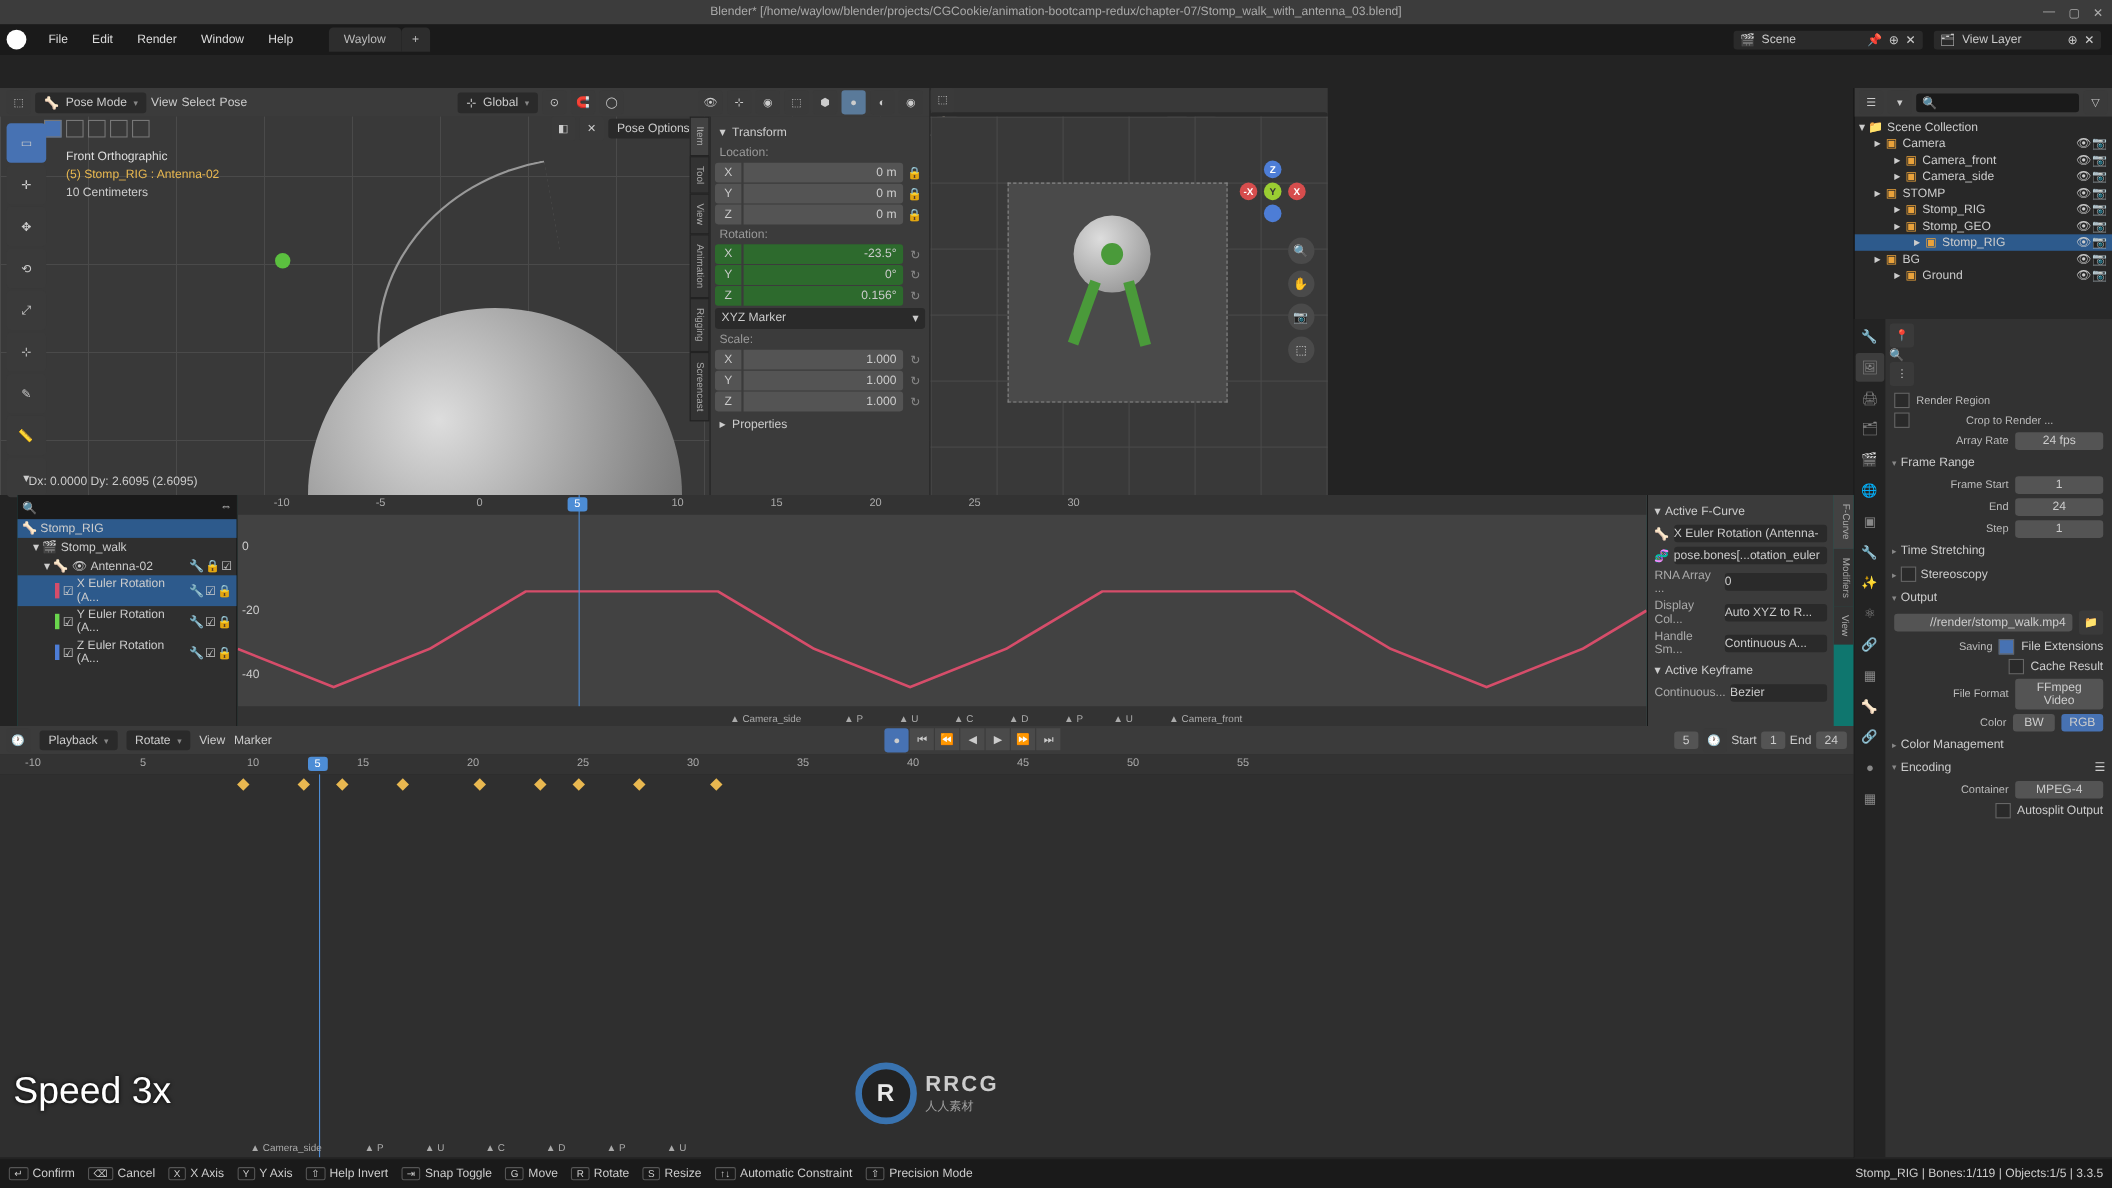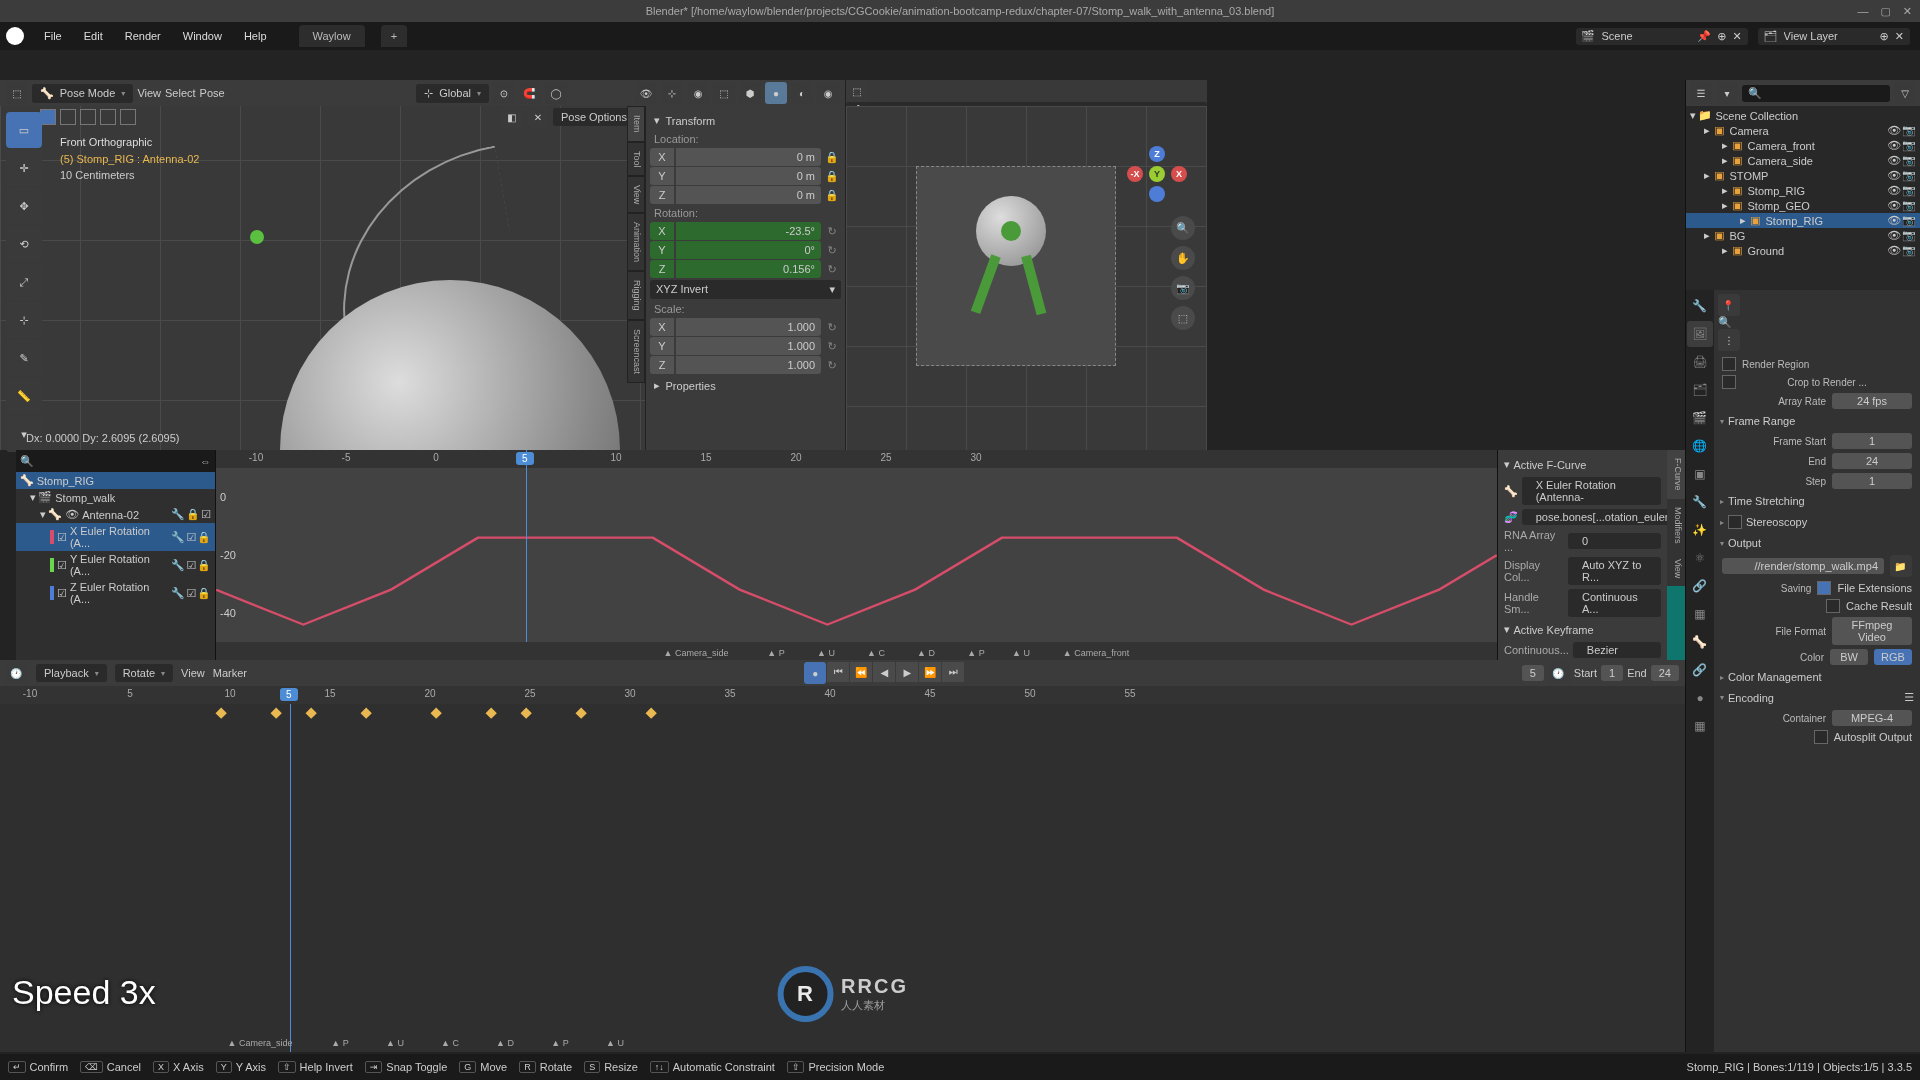--- a/index.html
+++ b/index.html
@@ -4,21 +4,21 @@
 <style>
 *{margin:0;padding:0;box-sizing:border-box;font-family:sans-serif;font-size:11px;color:#ccc;user-select:none}
 body{background:#232323;width:1920px;height:1080px;overflow:hidden;position:relative}
 .titlebar{height:22px;background:#3c3c3c;display:flex;align-items:center;justify-content:center;position:relative}
 .titlebar .title{color:#aaa;font-size:11px}
 .titlebar .wincontrols{position:absolute;right:8px;display:flex;gap:12px}
 .titlebar .wincontrols span{color:#aaa;cursor:pointer}
 .topbar{height:28px;background:#1a1a1a;display:flex;align-items:center;padding:0 6px;gap:2px}
 .topbar .blender-logo{width:18px;height:18px;background:#fff;border-radius:50%;margin-right:8px}
 .topbar .menu{padding:4px 10px;color:#ddd}
-.topbar .workspace-tabs{display:flex;margin-left:20px;gap:16px}
+.topbar .workspace-tabs{display:flex;margin-left:20px;gap:0}
 .topbar .ws-tab{padding:5px 14px;background:#2d2d2d;border-radius:4px 4px 0 0;color:#bbb}
 .topbar .ws-tab.add{padding:5px 10px}
 .topbar .spacer{flex:1}
 .topbar .scene-box,.topbar .layer-box{display:flex;align-items:center;background:#2a2a2a;border-radius:3px;padding:2px 6px;gap:6px;margin:0 4px}
 .topbar .scene-box input,.topbar .layer-box input{background:transparent;border:none;color:#ccc;width:90px;outline:none}
 .icon-btn{width:22px;height:22px;display:inline-flex;align-items:center;justify-content:center;background:#3a3a3a;border-radius:3px;color:#ccc;font-size:10px}
 .dropdown{display:flex;align-items:center;background:#2a2a2a;border-radius:3px;padding:3px 8px;gap:6px}
 .dropdown .chev{font-size:8px;color:#888}
 .main-area{position:absolute;top:80px;left:0;right:0;height:370px;display:flex}
 .viewport-left{flex:0 0 845px;position:relative;background:#393939}
@@ -114,21 +114,21 @@
 .ge-plot svg{width:100%;height:100%}
 .ge-ylabels{position:absolute;left:4px;top:18px;bottom:18px;display:flex;flex-direction:column;justify-content:space-around;color:#aaa;font-size:10px}
 .ge-cursor{position:absolute;top:0;bottom:0;width:1px;background:#4d8dd6}
 .ge-cursor .badge{position:absolute;top:2px;left:-10px;background:#4d8dd6;color:#fff;padding:1px 6px;border-radius:3px;font-size:10px}
 .ge-markers{position:absolute;bottom:0;left:0;right:0;height:18px;background:#333}
 .ge-markers .mk{position:absolute;bottom:2px;transform:translateX(-50%);font-size:9px;color:#aaa}
 .ge-fcurve-panel{width:170px;background:#3b3b3b;border-left:1px solid #111;padding:4px}
 .ge-fcurve-panel .fc-hdr{display:flex;align-items:center;gap:4px;padding:4px 2px}
 .ge-fcurve-panel .fc-row{display:flex;align-items:center;gap:4px;padding:2px;font-size:10px}
 .ge-fcurve-panel .fc-row .lbl{flex:0 0 60px;color:#aaa}
-.ge-fcurve-panel .fc-row .fld{flex:1;background:#2a2a2a;padding:2px 14px;border-radius:3px}
+.ge-fcurve-panel .fc-row .fld{flex:1;background:#2a2a2a;padding:2px 0;border-radius:3px}
 .ge-side-tabs{width:18px;display:flex;flex-direction:column}
 .ge-side-tabs .vtab{writing-mode:vertical-rl;padding:8px 2px;background:#333;font-size:9px;color:#aaa}
 .ge-side-tabs .vtab.active{background:#424242}
 .timeline{position:absolute;top:660px;left:0;right:235px;bottom:28px;background:#2a2a2a}
 .tl-header{height:26px;background:#3b3b3b;display:flex;align-items:center;padding:0 6px;gap:8px}
 .tl-header .transport{display:flex;gap:1px;margin-left:auto;margin-right:auto}
 .tl-header .transport .tbtn{width:22px;height:20px;background:#4a4a4a;display:flex;align-items:center;justify-content:center;font-size:10px}
 .tl-header .frame-ctrls{display:flex;align-items:center;gap:4px}
 .tl-header .frame-ctrls .fbox{background:#545454;padding:2px 8px;border-radius:3px}
 .tl-ruler{height:18px;background:#333;position:relative}
@@ -287,21 +287,21 @@
           <span class="axis">Y</span>
           <span class="val">0°</span>
           <span class="lock">↻</span>
         </div>
       <div class="prop-row green">
           <span class="axis">Z</span>
           <span class="val">0.156°</span>
           <span class="lock">↻</span>
         </div>
       <div class="euler-dd">
-          <span>XYZ Invert</span>
+          <span>XYZ Marker</span>
           <span class="chev">▾</span>
         </div>
       <div class="prop-label">Scale:</div>
       <div class="prop-row">
           <span class="axis">X</span>
           <span class="val">1.000</span>
           <span class="lock">↻</span>
         </div>
       <div class="prop-row">
           <span class="axis">Y</span>

